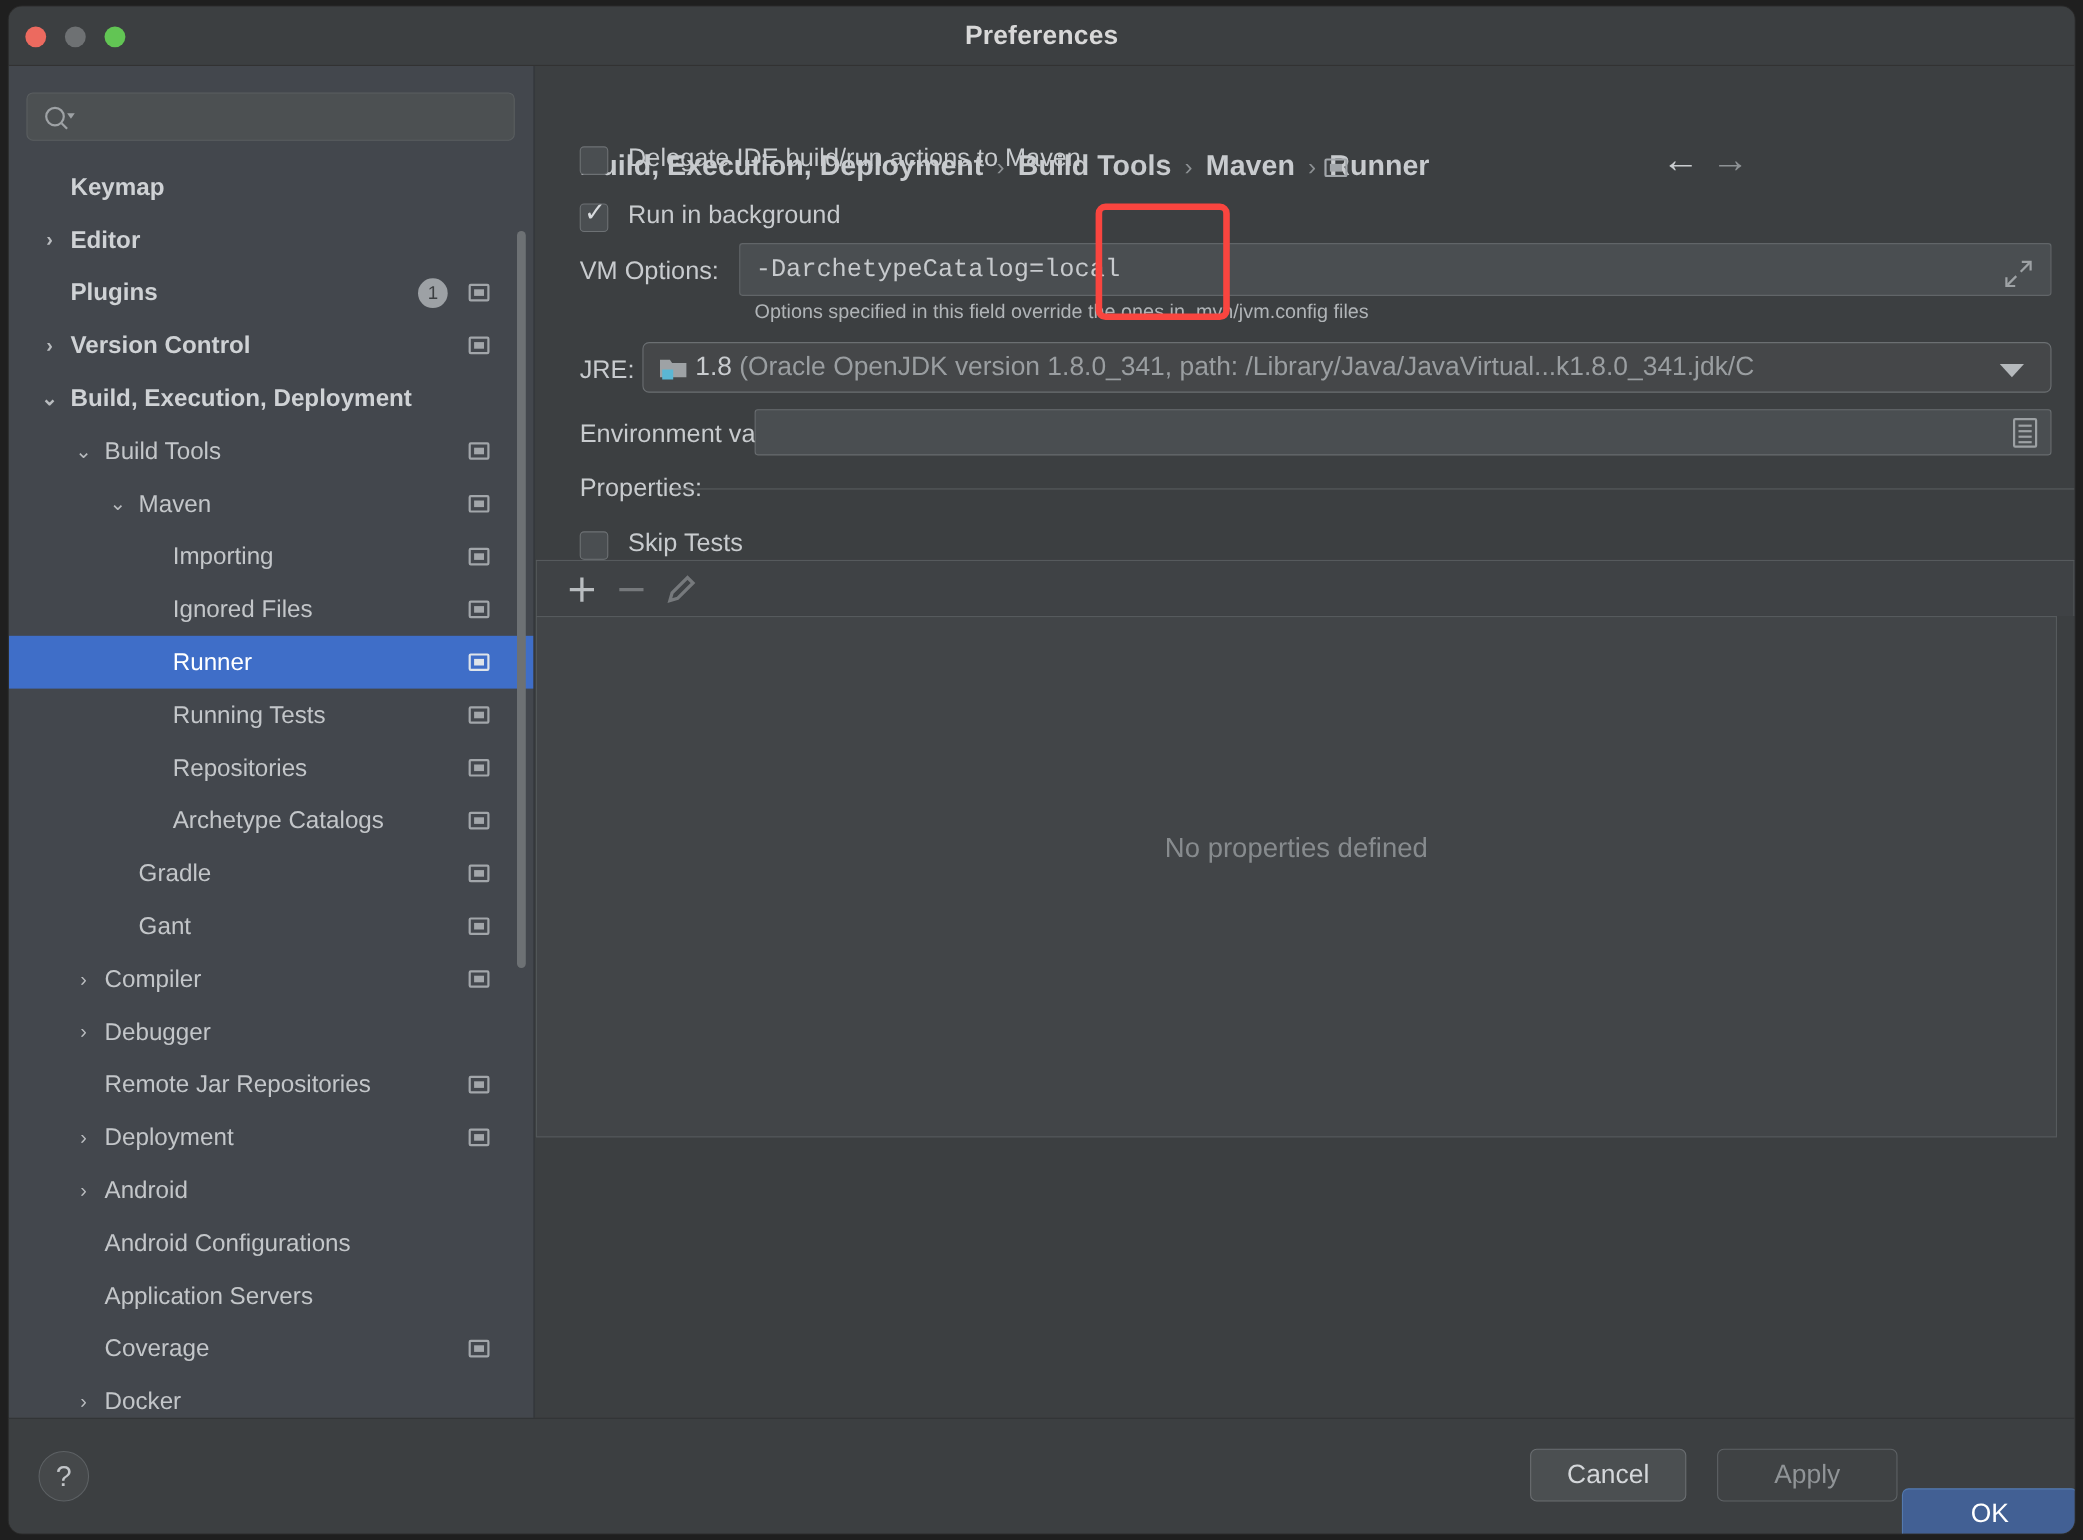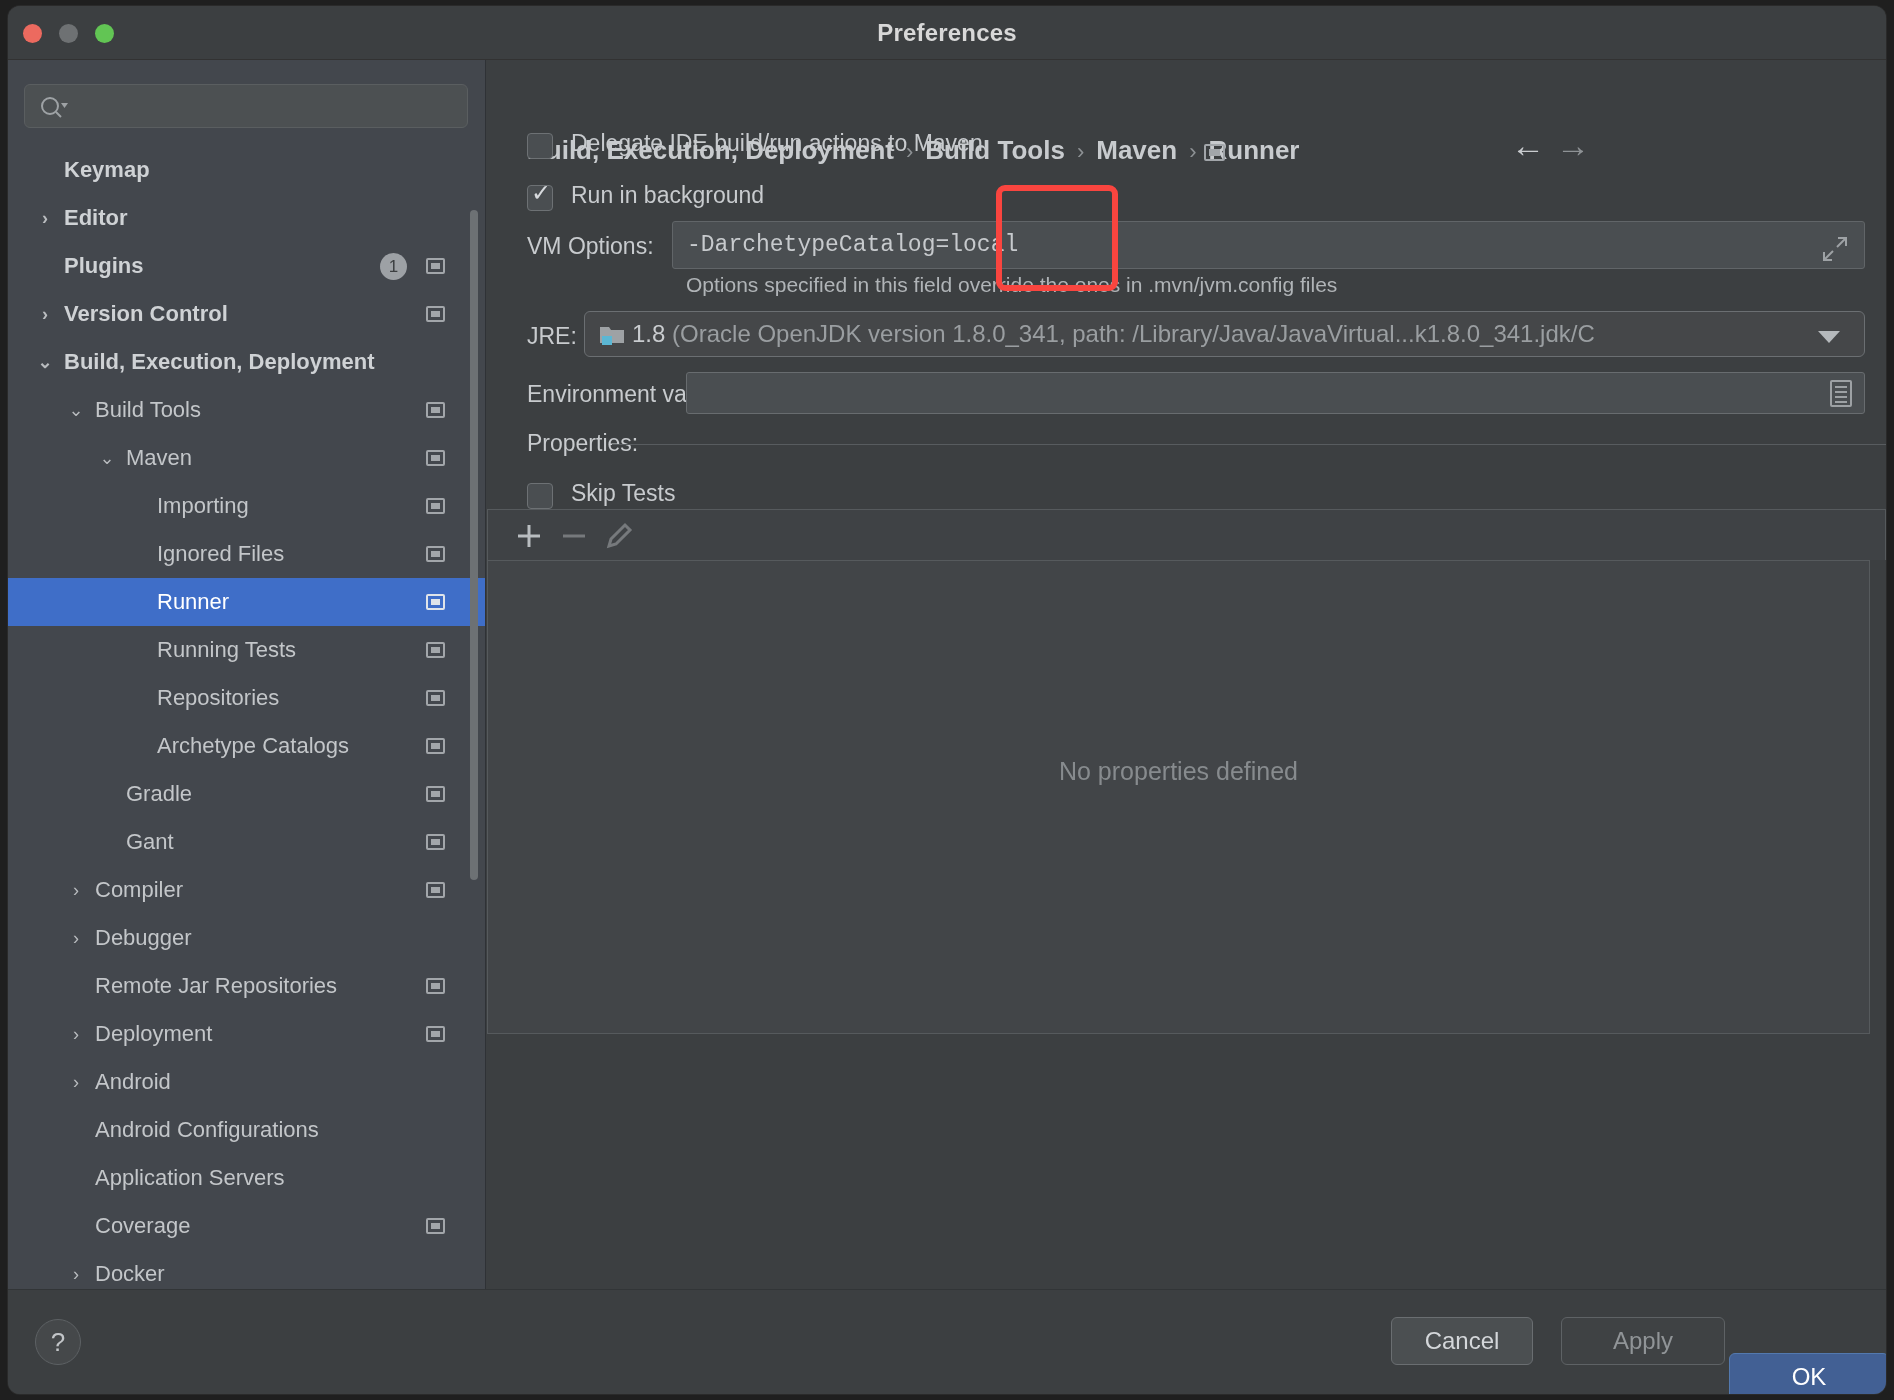--- a/index.html
+++ b/index.html
@@ -129,21 +129,21 @@
   .textfield {
     position: absolute; background: #4a4e51;
     border: 1px solid #616568; border-radius: 3px;
   }
   .textfield .val {
     position: absolute; left: 14px; top: 50%; transform: translateY(-50%);
     color: #c7cacd; font-size: 23px; font-family: "Liberation Mono", monospace;
     white-space: nowrap;
   }
   #hint {
-    position: absolute; color: #b0b4b7; font-size: 21px;
+    position: absolute; color: #b0b4b7; font-size: 18px;
   }
 
   #jre-field {
     position: absolute; left: 97px; top: 251px; width: 1281px; height: 46px;
     background: #454749; border: 1px solid #6b6f72; border-radius: 6px;
   }
   #jre-icon {
     position: absolute; left: 14px; top: 11px; width: 26px; height: 24px;
   }
   #jre-text {

